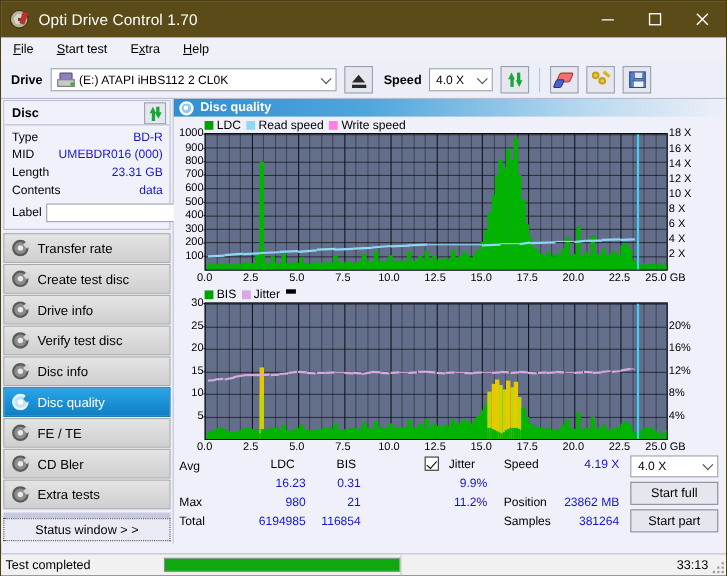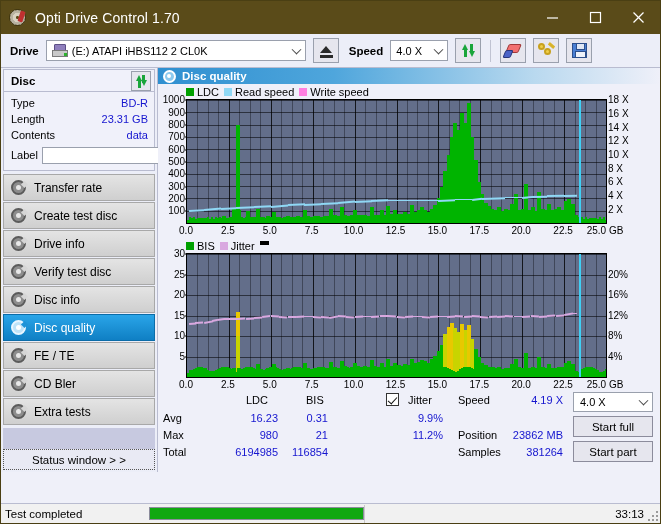--- a/index.html
+++ b/index.html
@@ -254,20 +254,26 @@
       </div>
       <div class="win-btn">
         <svg width="13" height="13" viewBox="0 0 13 13">
             <line x1="1.5" y1="1.5" x2="11.5" y2="11.5" stroke="#fff" stroke-width="1.3"></line>
             <line x1="11.5" y1="1.5" x2="1.5" y2="11.5" stroke="#fff" stroke-width="1.3"></line>
           </svg>
       </div>
     </div>
   </div>
 
+  <div class="menubar">
+    <div class="menu-item"><u>F</u><span>ile</span></div>
+    <div class="menu-item"><u>S</u><span>tart test</span></div>
+    <div class="menu-item">E<u>x</u><span>tra</span></div>
+    <div class="menu-item"><u>H</u><span>elp</span></div>
+  </div>
 
   <div class="toolbar">
     <div class="tb-label">Drive</div>
     <div class="combo" id="drive-combo">
       <div class="drive-ico">
           <div class="top"></div>
           <div class="body"></div>
           <div class="led"></div>
         </div>
       <span>(E:)  ATAPI iHBS112  2 CL0K</span>
@@ -324,20 +330,24 @@
                 <i class="a2"></i>
                 <i class="s1"></i>
                 <i class="s2"></i>
               </div>
           </div>
         </div>
         <div class="disc-rows">
           <div class="drow">
             <span class="k">Type</span>
             <span class="v">BD-R</span>
+          </div>
+          <div class="drow">
+            <span class="k">MID</span>
+            <span class="v">UMEBDR016 (000)</span>
           </div>
           <div class="drow">
             <span class="k">Length</span>
             <span class="v">23.31 GB</span>
           </div>
           <div class="drow">
             <span class="k">Contents</span>
             <span class="v">data</span>
           </div>
           <div class="label-row">
@@ -1368,21 +1378,21 @@
             <div class="xtick" style="left: 447px;">25.0 GB</div>
           </div>
       </div>
 
       <div class="stats">
         <div class="st hdr" style="left:88px;top:2px;">LDC</div>
         <div class="st hdr" style="left:148px;top:2px;">BIS</div>
         <div class="chk" style="left:228px;top:1px;"></div>
         <div class="st hdr" style="left:250px;top:2px;">Jitter</div>
 
-        <div class="st hdr" style="left:5px;top:20px;">Avg</div>
+        <div class="st hdr" style="left:5px;top:4px;">Avg</div>
         <div class="st hdr" style="left:5px;top:37px;">Max</div>
         <div class="st hdr" style="left:5px;top:54px;">Total</div>
 
         <div class="st val" style="left:60px;top:20px;width:60px;">16.23</div>
         <div class="st val" style="left:60px;top:37px;width:60px;">980</div>
         <div class="st val" style="left:50px;top:54px;width:70px;">6194985</div>
 
         <div class="st val" style="left:120px;top:20px;width:50px;">0.31</div>
         <div class="st val" style="left:120px;top:37px;width:50px;">21</div>
         <div class="st val" style="left:118px;top:54px;width:52px;">116854</div>

